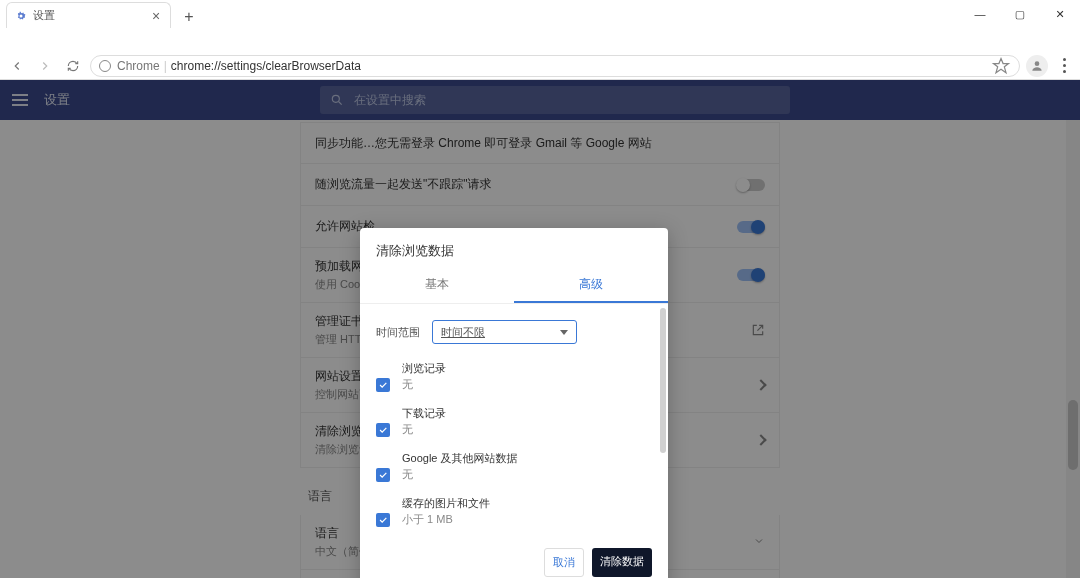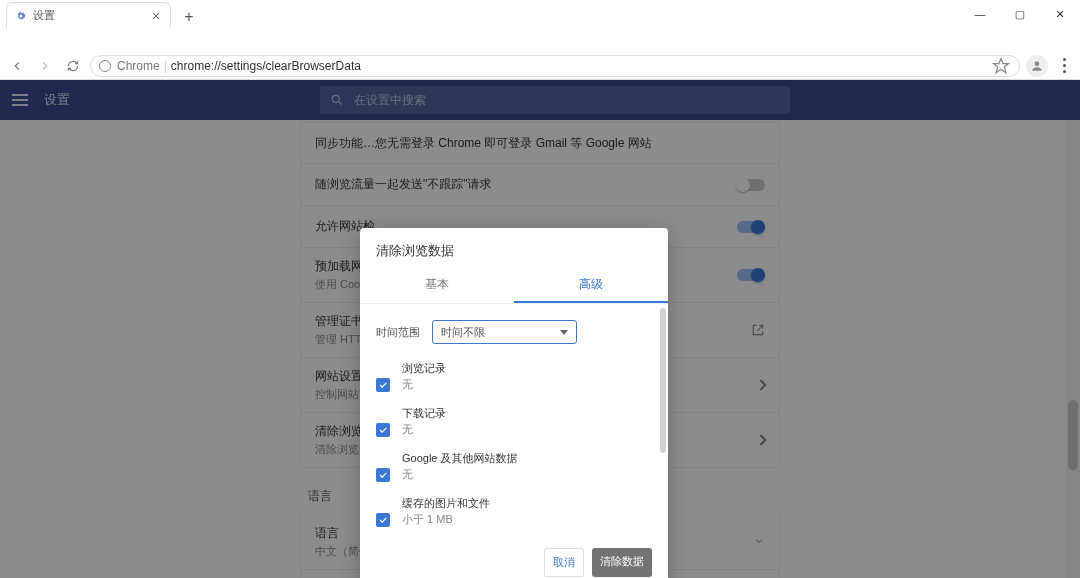--- a/index.html
+++ b/index.html
@@ -58,33 +58,33 @@
 
 .backdrop { position: absolute; top: 0; left: 0; right: 0; bottom: 0; background: rgba(0,0,0,0.45); z-index: 50; }
 .modal { position: absolute; left: 360px; top: 148px; width: 308px; background: #fff; border-radius: 4px; box-shadow: 0 4px 20px rgba(0,0,0,0.25); z-index: 60; }
 .modal-title { padding: 14px 16px 8px; font-size: 13px; color: #333; }
 .modal-tabs { display: flex; border-bottom: 1px solid #eee; }
 .modal-tab { flex: 1; text-align: center; padding: 8px 0; font-size: 12px; color: #777; cursor: pointer; }
 .modal-tab.active { color: #3a78d6; border-bottom: 2px solid #3a78d6; text-align: center; }
 .modal-body { padding: 10px 16px 0; max-height: 230px; overflow: hidden; position: relative; }
 .time-row { display: flex; align-items: center; gap: 8px; padding: 6px 0 10px; }
 .time-label { font-size: 11px; color: #555; width: 48px; }
-.time-select { width: 145px; height: 24px; border: 1px solid #3a78d6; border-radius: 3px; display: flex; align-items: center; padding: 0 8px; font-size: 11px; color: #555; cursor: pointer; justify-content: space-between; }
+.time-select { width: 145px; height: 24px; border: 1px solid #3a78d6; border-radius: 3px; display: flex; align-items: center; padding: 0 8px; font-size: 11px; color: #555; cursor: pointer; justify-content: space-between; text-decoration: underline; }
 .dd-arrow { width: 0; height: 0; border-left: 4px solid transparent; border-right: 4px solid transparent; border-top: 5px solid #666; }
 .check-row { display: flex; gap: 12px; padding: 7px 0; align-items: flex-end; }
 .checkbox { width: 14px; height: 14px; background: #3a78d6; border-radius: 2px; cursor: pointer; display: flex; align-items: center; justify-content: center; flex-shrink: 0; margin-top: 1px; }
 .checkbox svg { width: 10px; height: 10px; }
 .check-text { font-size: 11px; color: #333; }
 .check-sub { font-size: 11px; color: #888; margin-top: 1px; }
 .modal-scroll { position: absolute; right: 2px; top: 4px; width: 6px; bottom: 4px; }
 .modal-scroll-thumb { position: absolute; top: 0; width: 6px; height: 145px; background: #d0d0d0; border-radius: 3px; }
 .modal-actions { display: flex; justify-content: flex-end; padding: 14px 16px; gap: 8px; }
 .btn { padding: 6px 8px; font-size: 11px; border-radius: 3px; cursor: pointer; }
 .btn-cancel { color: #3a78d6; border: 1px solid #ddd; }
-.btn-primary { background: #737373; color: #fff; }
+.btn-primary { background: #0f172a; color: #fff; }
 </style>
 </head>
 <body>
 
 <div class="titlebar">
   <div class="tab">
     <svg class="tab-icon" viewBox="0 0 24 24" fill="#5b7cd0">
         <path d="M19.4 13l.6-1-.6-1 1.5-1.2-1-1.7-1.9.5-.8-.8.5-1.9-1.7-1-1.2 1.5-1-.6-1 .6L10.6 3l-1.7 1 .5 1.9-.8.8-1.9-.5-1 1.7L7.2 11l-.6 1 .6 1-1.5 1.2 1 1.7 1.9-.5.8.8-.5 1.9 1.7 1 1.2-1.5 1 .6 1-.6 1.2 1.5 1.7-1-.5-1.9.8-.8 1.9.5 1-1.7L19.4 13zM12 15a3 3 0 110-6 3 3 0 010 6z"></path>
       </svg>
     <span class="tab-title">设置</span>

